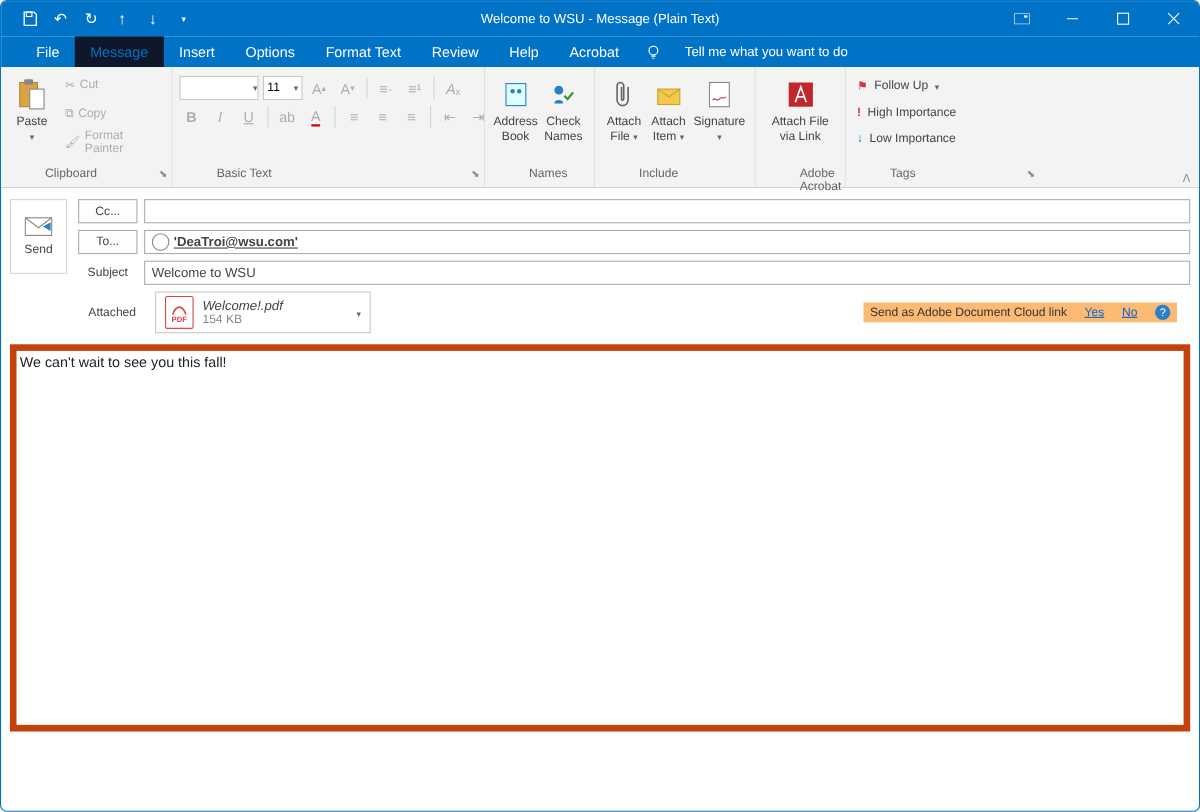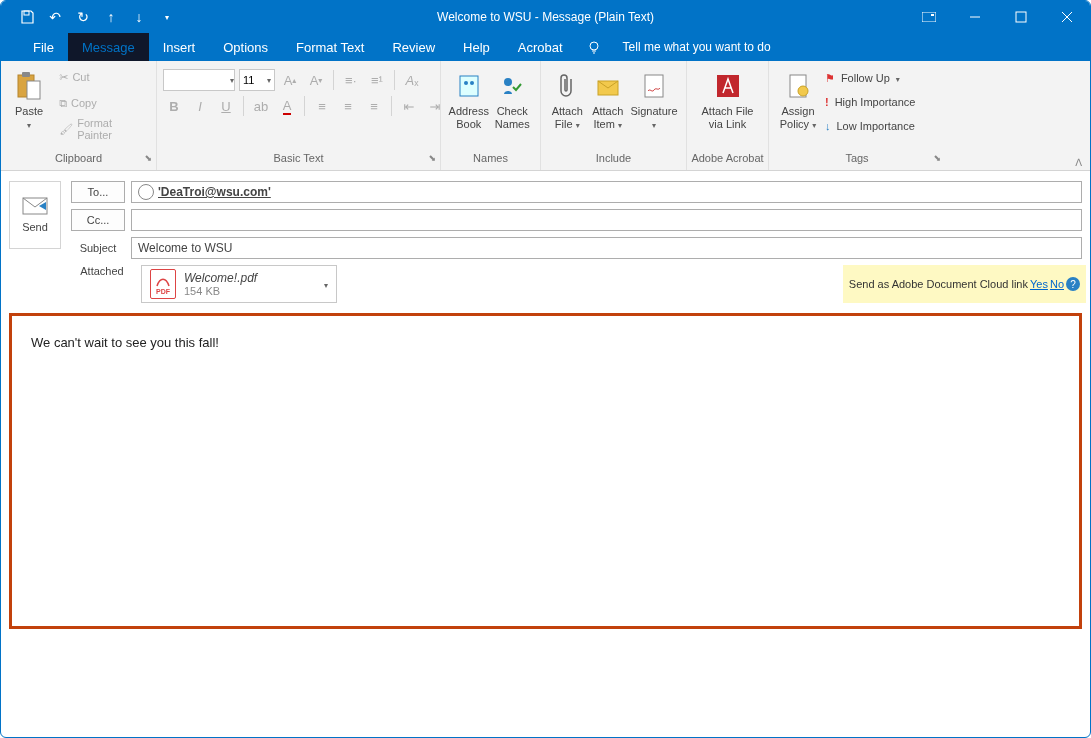--- a/index.html
+++ b/index.html
@@ -10,21 +10,21 @@
 .title-text { position: absolute; left: 50%; transform: translateX(-50%); font-size: 12px; }
 .winctrls { margin-left: auto; display: flex; }
 .winbtn { width: 46px; height: 32px; display: flex; align-items: center; justify-content: center; cursor: pointer; color: #fff; }
 .menubar { height: 28px; background: #0173c7; display: flex; align-items: stretch; font-size: 13px; color: #fff; padding-left: 18px; }
 .menu-tab { padding: 0 14px; display: flex; align-items: center; cursor: pointer; }
 .menu-tab.active { background: #0f172a; color: #0173c7; }
 .tellme { display: flex; align-items: center; gap: 22px; padding-left: 10px; font-size: 12px; }
 .ribbon { height: 110px; background: #f3f3f3; border-bottom: 1px solid #d4d4d4; display: flex; position: relative; }
 .rgroup { border-right: 1px solid #e1e1e1; display: flex; flex-direction: column; height: 100%; }
 .rgroup-body { flex: 1; display: flex; align-items: flex-start; padding: 4px 6px 0 6px; }
-.rgroup-label { height: 18px; font-size: 11px; color: #666; text-align: center; position: relative; }
+.rgroup-label { height: 18px; font-size: 11px; color: #666; text-align: left; position: relative; margin-left: 40px; }
 .rgroup-label .dl { position: absolute; right: 4px; top: 1px; font-size: 9px; color: #888; }
 .bigbtn { display: flex; flex-direction: column; justify-content: flex-start; width: 46px; height: 84px; font-size: 11px; color: #444; cursor: pointer; padding-top: 4px; }
 .bigbtn .icon { height: 34px; display: flex; align-items: center; justify-content: center; font-size: 22px; }
 .bigbtn .lbl { text-align: center; line-height: 13px; margin-top: 2px; }
 .smallrow { display: flex; align-items: center; height: 24px; font-size: 11px; color: #444; gap: 4px; cursor: pointer; padding: 0 4px; }
 .smallrow.disabled { color: #adadad; }
 .smallcol { display: flex; flex-direction: column; gap: 2px; }
 .bt-top { display: flex; gap: 4px; align-items: center; }
 .fontbox { width: 72px; height: 22px; border: 1px solid #c8c8c8; background: #fff; font-size: 11px; padding-left: 4px; display: flex; align-items: center; justify-content: space-between; }
 .sizebox { width: 36px; height: 22px; border: 1px solid #c8c8c8; background: #fff; font-size: 11px; padding: 0 3px; display: flex; align-items: center; justify-content: space-between; }
@@ -32,27 +32,27 @@
 .ico { width: 22px; height: 22px; display: flex; align-items: center; justify-content: center; font-size: 13px; color: #adadad; cursor: pointer; }
 .collapse-caret { position: absolute; right: 8px; bottom: 2px; font-size: 10px; color: #888; cursor: pointer; }
 .compose { display: flex; padding: 10px 8px 0 8px; }
 .send-col { width: 52px; display: flex; flex-direction: column; align-items: center; border: 1px solid #d4d4d4; height: 68px; justify-content: center; gap: 6px; cursor: pointer; font-size: 11px; color: #444; }
 .fields { flex: 1; margin-left: 10px; display: flex; flex-direction: column; gap: 6px; }
 .fieldrow { display: flex; align-items: center; gap: 6px; }
 .fieldbtn { width: 54px; height: 22px; border: 1px solid #adadad; background: #fdfdfd; font-size: 11px; color: #444; display: flex; align-items: center; justify-content: center; cursor: pointer; }
 .fieldlabel { width: 54px; font-size: 11px; color: #444; text-align: center; }
 .fieldinput { flex: 1; height: 22px; border: 1px solid #adadad; font-size: 12px; padding: 0 6px; display: flex; align-items: center; gap: 4px; color: #444; }
 .recip { text-decoration: underline; font-weight: 600; font-size: 12px; }
-.attach-row { display: flex; padding: 6px 4px 0 74px; gap: 12px; }
+.attach-row { display: flex; align-items: center; padding: 6px 20px 0 74px; gap: 12px; }
 .attach-label { width: 54px; font-size: 11px; color: #444; text-align: center; }
 .attach-chip { width: 196px; height: 38px; border: 1px solid #c8c8c8; display: flex; align-items: center; gap: 8px; padding: 0 8px; font-size: 11px; color: #444; cursor: pointer; }
 .pdf-ico { width: 26px; height: 30px; border: 1px solid #d44; border-radius: 2px; display: flex; flex-direction: column; align-items: center; justify-content: center; font-size: 7px; color: #d44; font-weight: bold; }
-.adobe-bar { margin-left: auto; background: #fef9c3; font-size: 11px; color: #333; padding: 2px 6px; display: flex; align-items: center; gap: 2px; }
+.adobe-bar { margin-left: auto; background: #fdba74; font-size: 11px; color: #333; padding: 2px 6px; display: flex; align-items: center; gap: 16px; }
 .adobe-bar a { color: #0066cc; text-decoration: underline; cursor: pointer; }
-.body-area { margin: 10px 8px 8px 8px; border: 3px solid #c2410c; height: 316px; padding: 19px; font-size: 13px; color: #222; }
+.body-area { margin: 10px 8px 8px 8px; border: 6px solid #c2410c; height: 352px; padding: 3px; font-size: 13px; color: #222; }
 .tagcol { display: flex; flex-direction: column; gap: 2px; padding-top: 2px; }
 .tagrow { display: flex; align-items: center; gap: 6px; font-size: 11px; color: #444; height: 22px; cursor: pointer; padding: 0 4px; }
 .chev-down { font-size: 8px; color: #666; margin-top: 2px; }
 .person-icon { width: 16px; height: 16px; border-radius: 50%; border: 1px solid #888; display: inline-block; position: relative; }
 svg { display: block; }
 </style>
 </head>
 <body>
 
 <div class="titlebar">
@@ -261,29 +261,20 @@
             </svg>
         </div>
         <div class="lbl">Attach File<br>via Link</div>
       </div>
     </div>
     <div class="rgroup-label">Adobe Acrobat</div>
   </div>
 
   <div class="rgroup" style="width:176px; border-right:none;">
     <div class="rgroup-body">
-      <div class="bigbtn" style="width:46px;">
-        <div class="icon">
-          <svg width="22" height="26" viewBox="0 0 22 26">
-              <rect x="3" y="2" width="16" height="22" fill="#fff" stroke="#888"></rect>
-              <circle cx="16" cy="18" r="5" fill="#f2c94c" stroke="#c9a227"></circle>
-            </svg>
-        </div>
-        <div class="lbl"><span>Assign<br>Policy</span> <span class="chev-down">▾</span></div>
-      </div>
       <div class="tagcol">
         <div class="tagrow">
           <span style="color:#d33;">⚑</span>
           <span>Follow Up</span>
           <span class="chev-down">▾</span>
         </div>
         <div class="tagrow">
           <span style="color:#d33; font-weight:bold;">!</span>
           <span>High Importance</span>
         </div>
@@ -303,29 +294,29 @@
   <div class="send-col">
     <svg width="26" height="18" viewBox="0 0 26 18">
         <rect x="1" y="1" width="24" height="16" fill="#fff" stroke="#888"></rect>
         <path d="M1 1l12 9 12-9" fill="none" stroke="#888"></path>
         <path d="M17 9l7-4v8z" fill="#2981c4"></path>
       </svg>
     <span>Send</span>
   </div>
   <div class="fields">
     <div class="fieldrow">
+      <div class="fieldbtn">Cc...</div>
+      <div class="fieldinput"></div>
+    </div>
+    <div class="fieldrow">
       <div class="fieldbtn">To...</div>
       <div class="fieldinput">
         <span class="person-icon"></span>
         <span class="recip">'DeaTroi@wsu.com'</span>
       </div>
-    </div>
-    <div class="fieldrow">
-      <div class="fieldbtn">Cc...</div>
-      <div class="fieldinput"></div>
     </div>
     <div class="fieldrow">
       <div class="fieldlabel">Subject</div>
       <div class="fieldinput">
           <span>Welcome to WSU</span>
         </div>
     </div>
   </div>
 </div>
 

